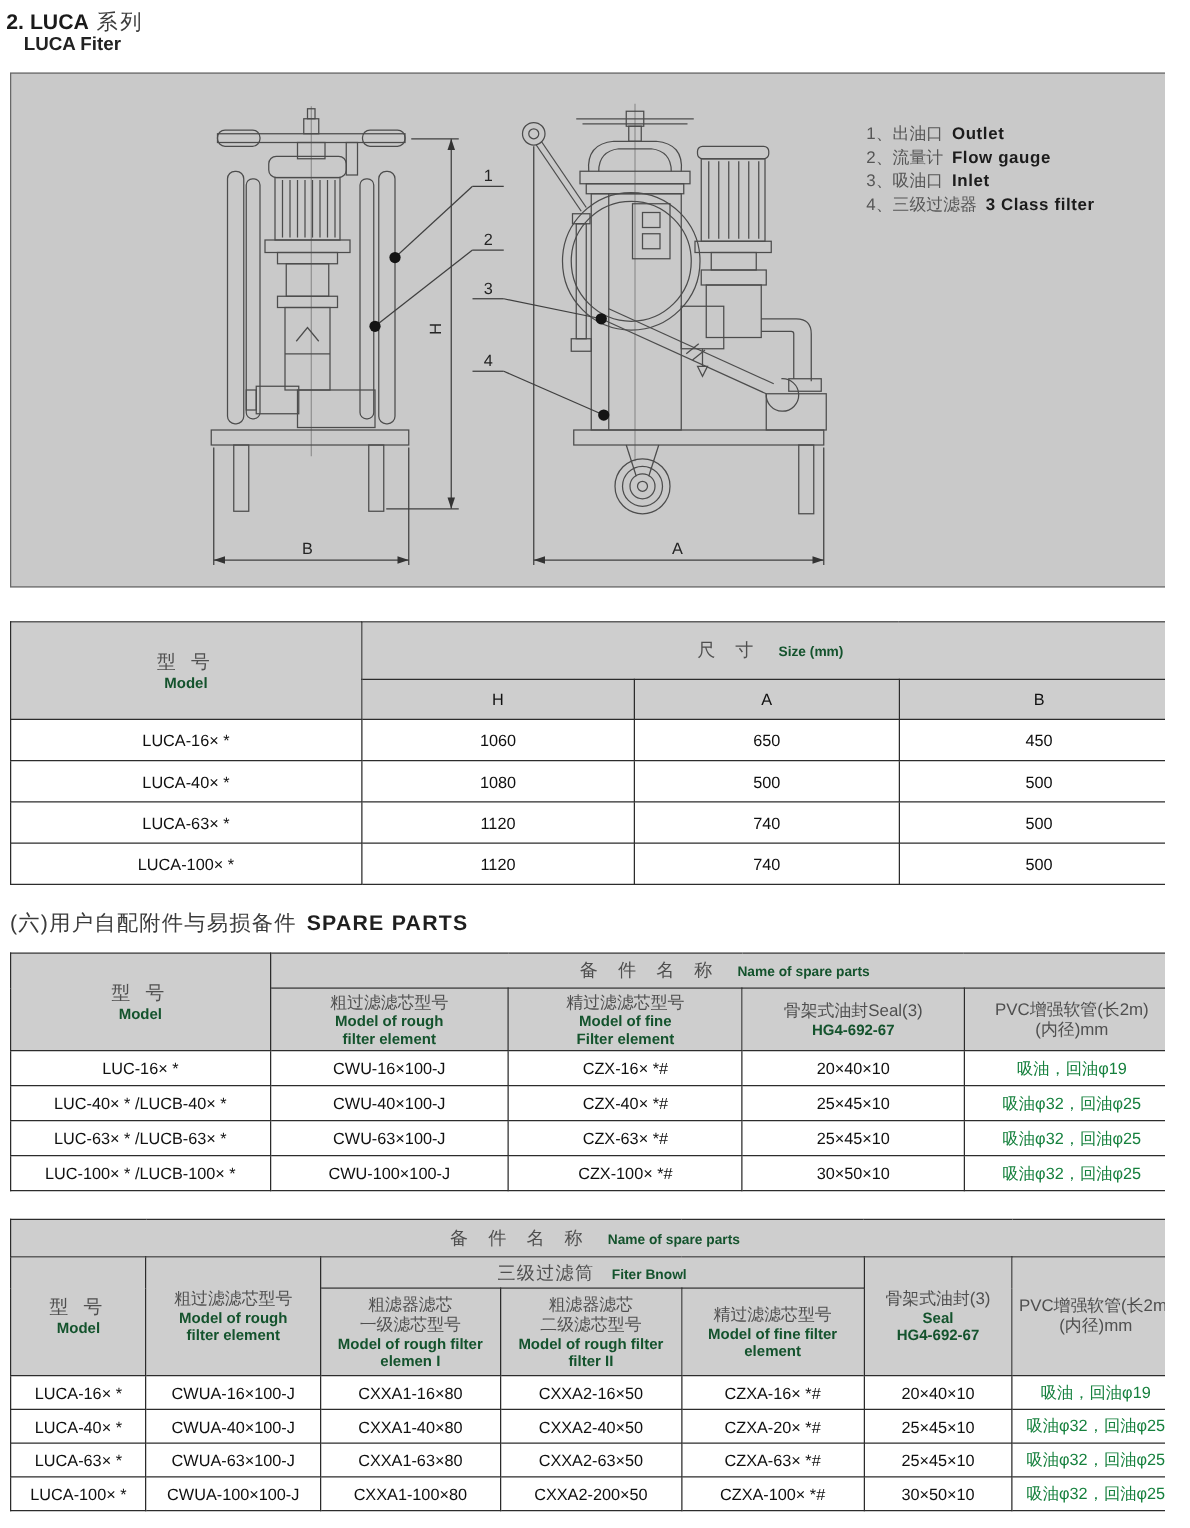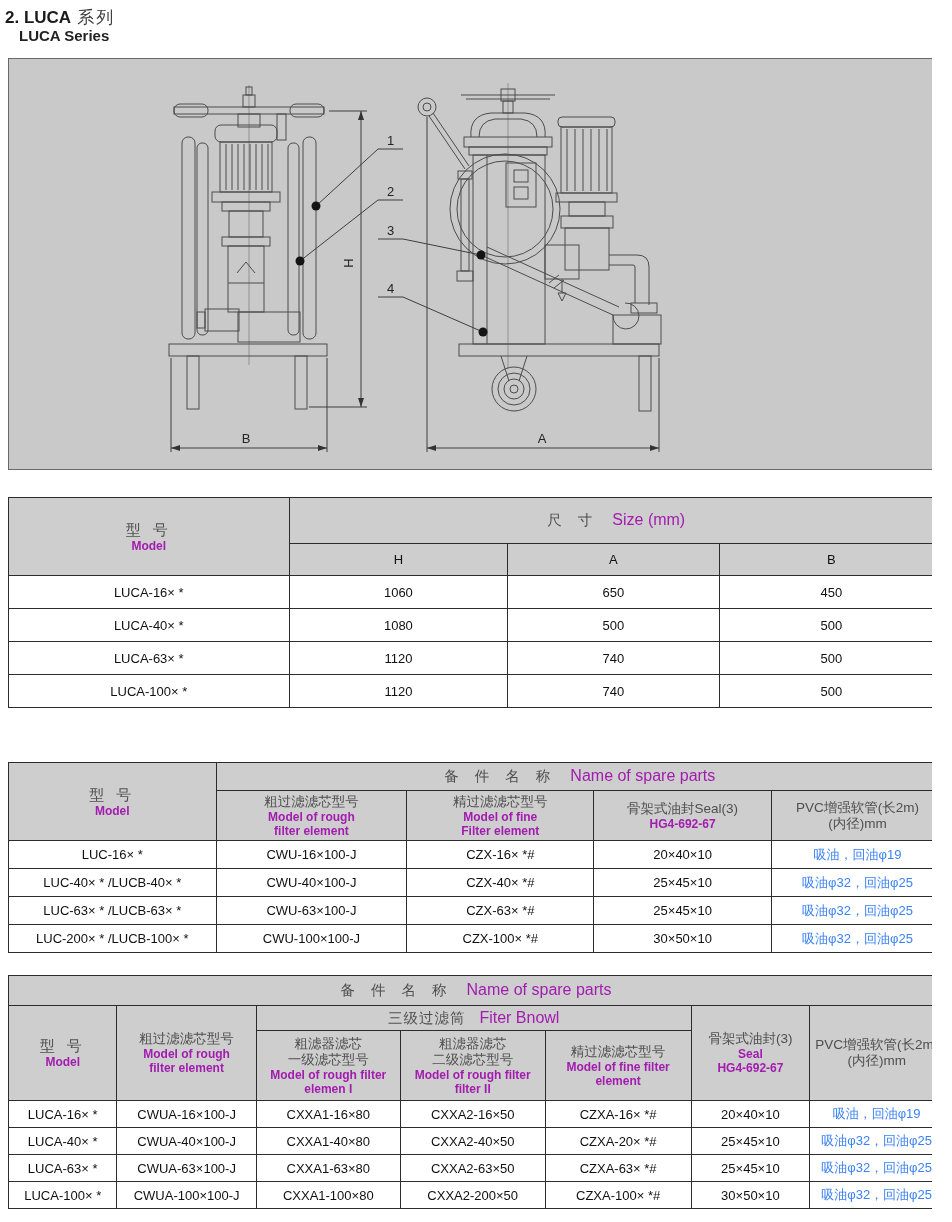--- a/index.html
+++ b/index.html
@@ -20,26 +20,26 @@
   .legend .row { display:flex; gap:7px; }
   .legend .zh { color:#565656; }
   .legend .en { color:#1c1c1c; font-weight:bold; letter-spacing:0.5px; }
 
   
   table { border-collapse:collapse; table-layout:fixed; width:936px; background:#fff; }
   td { border:1px solid #2c2c2c; text-align:center; vertical-align:middle; padding:0 2px;
        font-size:13px; overflow:hidden; }
   td.hd { background:#cecece; }
   .zh-h { display:block; color:#4f4f4f; font-size:13.5px; line-height:16px; }
-  .en-h { display:block; color:#a21caf; font-weight:bold; font-size:12px; line-height:14px; }
+  .en-h { display:block; color:#14532d; font-weight:bold; font-size:12px; line-height:14px; }
   .zh-big { font-size:15px; letter-spacing:4px; line-height:18px; }
   .group-h .zh-g { color:#4f4f4f; font-size:14.5px; letter-spacing:6px; margin-right:14px; }
-  .group-h .en-g { color:#a21caf; font-weight:normal; font-size:16px; }
+  .group-h .en-g { color:#14532d; font-weight:bold; font-size:11px; }
   .val { color:#101010; }
-  .zh-val { color:#3b82f6;text-align:center; }
+  .zh-val { color:#15803d;text-align:center; }
 
   .tbl-size  { position:absolute; left:8px; top:497px; }
   .tbl-spare1{ position:absolute; left:8px; top:762px; }
   .tbl-spare2{ position:absolute; left:8px; top:975px; }
 
   .section-heading { position:absolute; left:8px; top:727px; font-size:17px; color:#1f1f1f; }
   .section-heading .zh-s { color:#3b3b3b; letter-spacing:1px; }
   .section-heading .en-s { font-weight:bold; margin-left:8px; letter-spacing:1px; }
 
   
@@ -51,21 +51,21 @@
   text.dtxt { font-family:"Liberation Sans",sans-serif; font-size:13px; fill:#242424; }
 </style>
 </head>
 <body>
 
 <div class="page">
 
   <div class="title-line">
     <span>2. LUCA</span><span class="zh-part">系列</span>
   </div>
-  <div class="subtitle">LUCA Series</div>
+  <div class="subtitle">LUCA Fiter</div>
 
   <div class="figure">
     <svg width="936" height="412" viewBox="0 0 936 412">
 
       <g class="st">
         <line class="cl" x1="240" y1="26" x2="240" y2="306"></line>
 
         <rect x="165" y="48" width="150" height="7"></rect>
         <rect x="165" y="45" width="34" height="13" rx="6"></rect>
         <rect x="281" y="45" width="34" height="13" rx="6"></rect>
@@ -206,20 +206,38 @@
         <circle class="dot" cx="472" cy="196" r="4.5"></circle>
       </g>
       <g>
         <text class="dtxt" x="378" y="234">4</text>
         <line class="dim" x1="369" y1="238" x2="394" y2="238"></line>
         <line class="dim" x1="394" y1="238" x2="474" y2="273"></line>
         <circle class="dot" cx="474" cy="273" r="4.5"></circle>
       </g>
     </svg>
 
+    <div class="legend">
+      <div class="row">
+        <span class="zh">1、出油口</span>
+        <span class="en">Outlet</span>
+      </div>
+      <div class="row">
+        <span class="zh">2、流量计</span>
+        <span class="en">Flow gauge</span>
+      </div>
+      <div class="row">
+        <span class="zh">3、吸油口</span>
+        <span class="en">Inlet</span>
+      </div>
+      <div class="row">
+        <span class="zh">4、三级过滤器</span>
+        <span class="en">3 Class filter</span>
+      </div>
+    </div>
   </div>
 
   <table class="tbl-size">
     <colgroup>
         <col style="width:30%">
         <col style="width:23.4%">
         <col style="width:22.6%">
         <col style="width:24%">
       </colgroup>
     <tbody>
@@ -257,20 +275,23 @@
     </tr>
     <tr style="height:33px">
       <td class="val">LUCA-100× *</td>
       <td class="val">1120</td>
       <td class="val">740</td>
       <td class="val">500</td>
     </tr>
   </tbody>
     </table>
 
+  <div class="section-heading">
+    <span class="zh-s">(六)用户自配附件与易损备件</span><span class="en-s">SPARE PARTS</span>
+  </div>
 
   <table class="tbl-spare1">
     <colgroup>
         <col style="width:22.2%">
         <col style="width:20.4%">
         <col style="width:20%">
         <col style="width:19%">
         <col style="width:18.4%">
       </colgroup>
     <tbody>
@@ -318,21 +339,21 @@
       <td class="zh-val">吸油φ32，回油φ25</td>
     </tr>
     <tr style="height:28px">
       <td class="val">LUC-63× * /LUCB-63× *</td>
       <td class="val">CWU-63×100-J</td>
       <td class="val">CZX-63× *#</td>
       <td class="val">25×45×10</td>
       <td class="zh-val">吸油φ32，回油φ25</td>
     </tr>
     <tr style="height:28px">
-      <td class="val">LUC-200× * /LUCB-100× *</td>
+      <td class="val">LUC-100× * /LUCB-100× *</td>
       <td class="val">CWU-100×100-J</td>
       <td class="val">CZX-100× *#</td>
       <td class="val">30×50×10</td>
       <td class="zh-val">吸油φ32，回油φ25</td>
     </tr>
   </tbody>
     </table>
 
   <table class="tbl-spare2">
     <colgroup>

